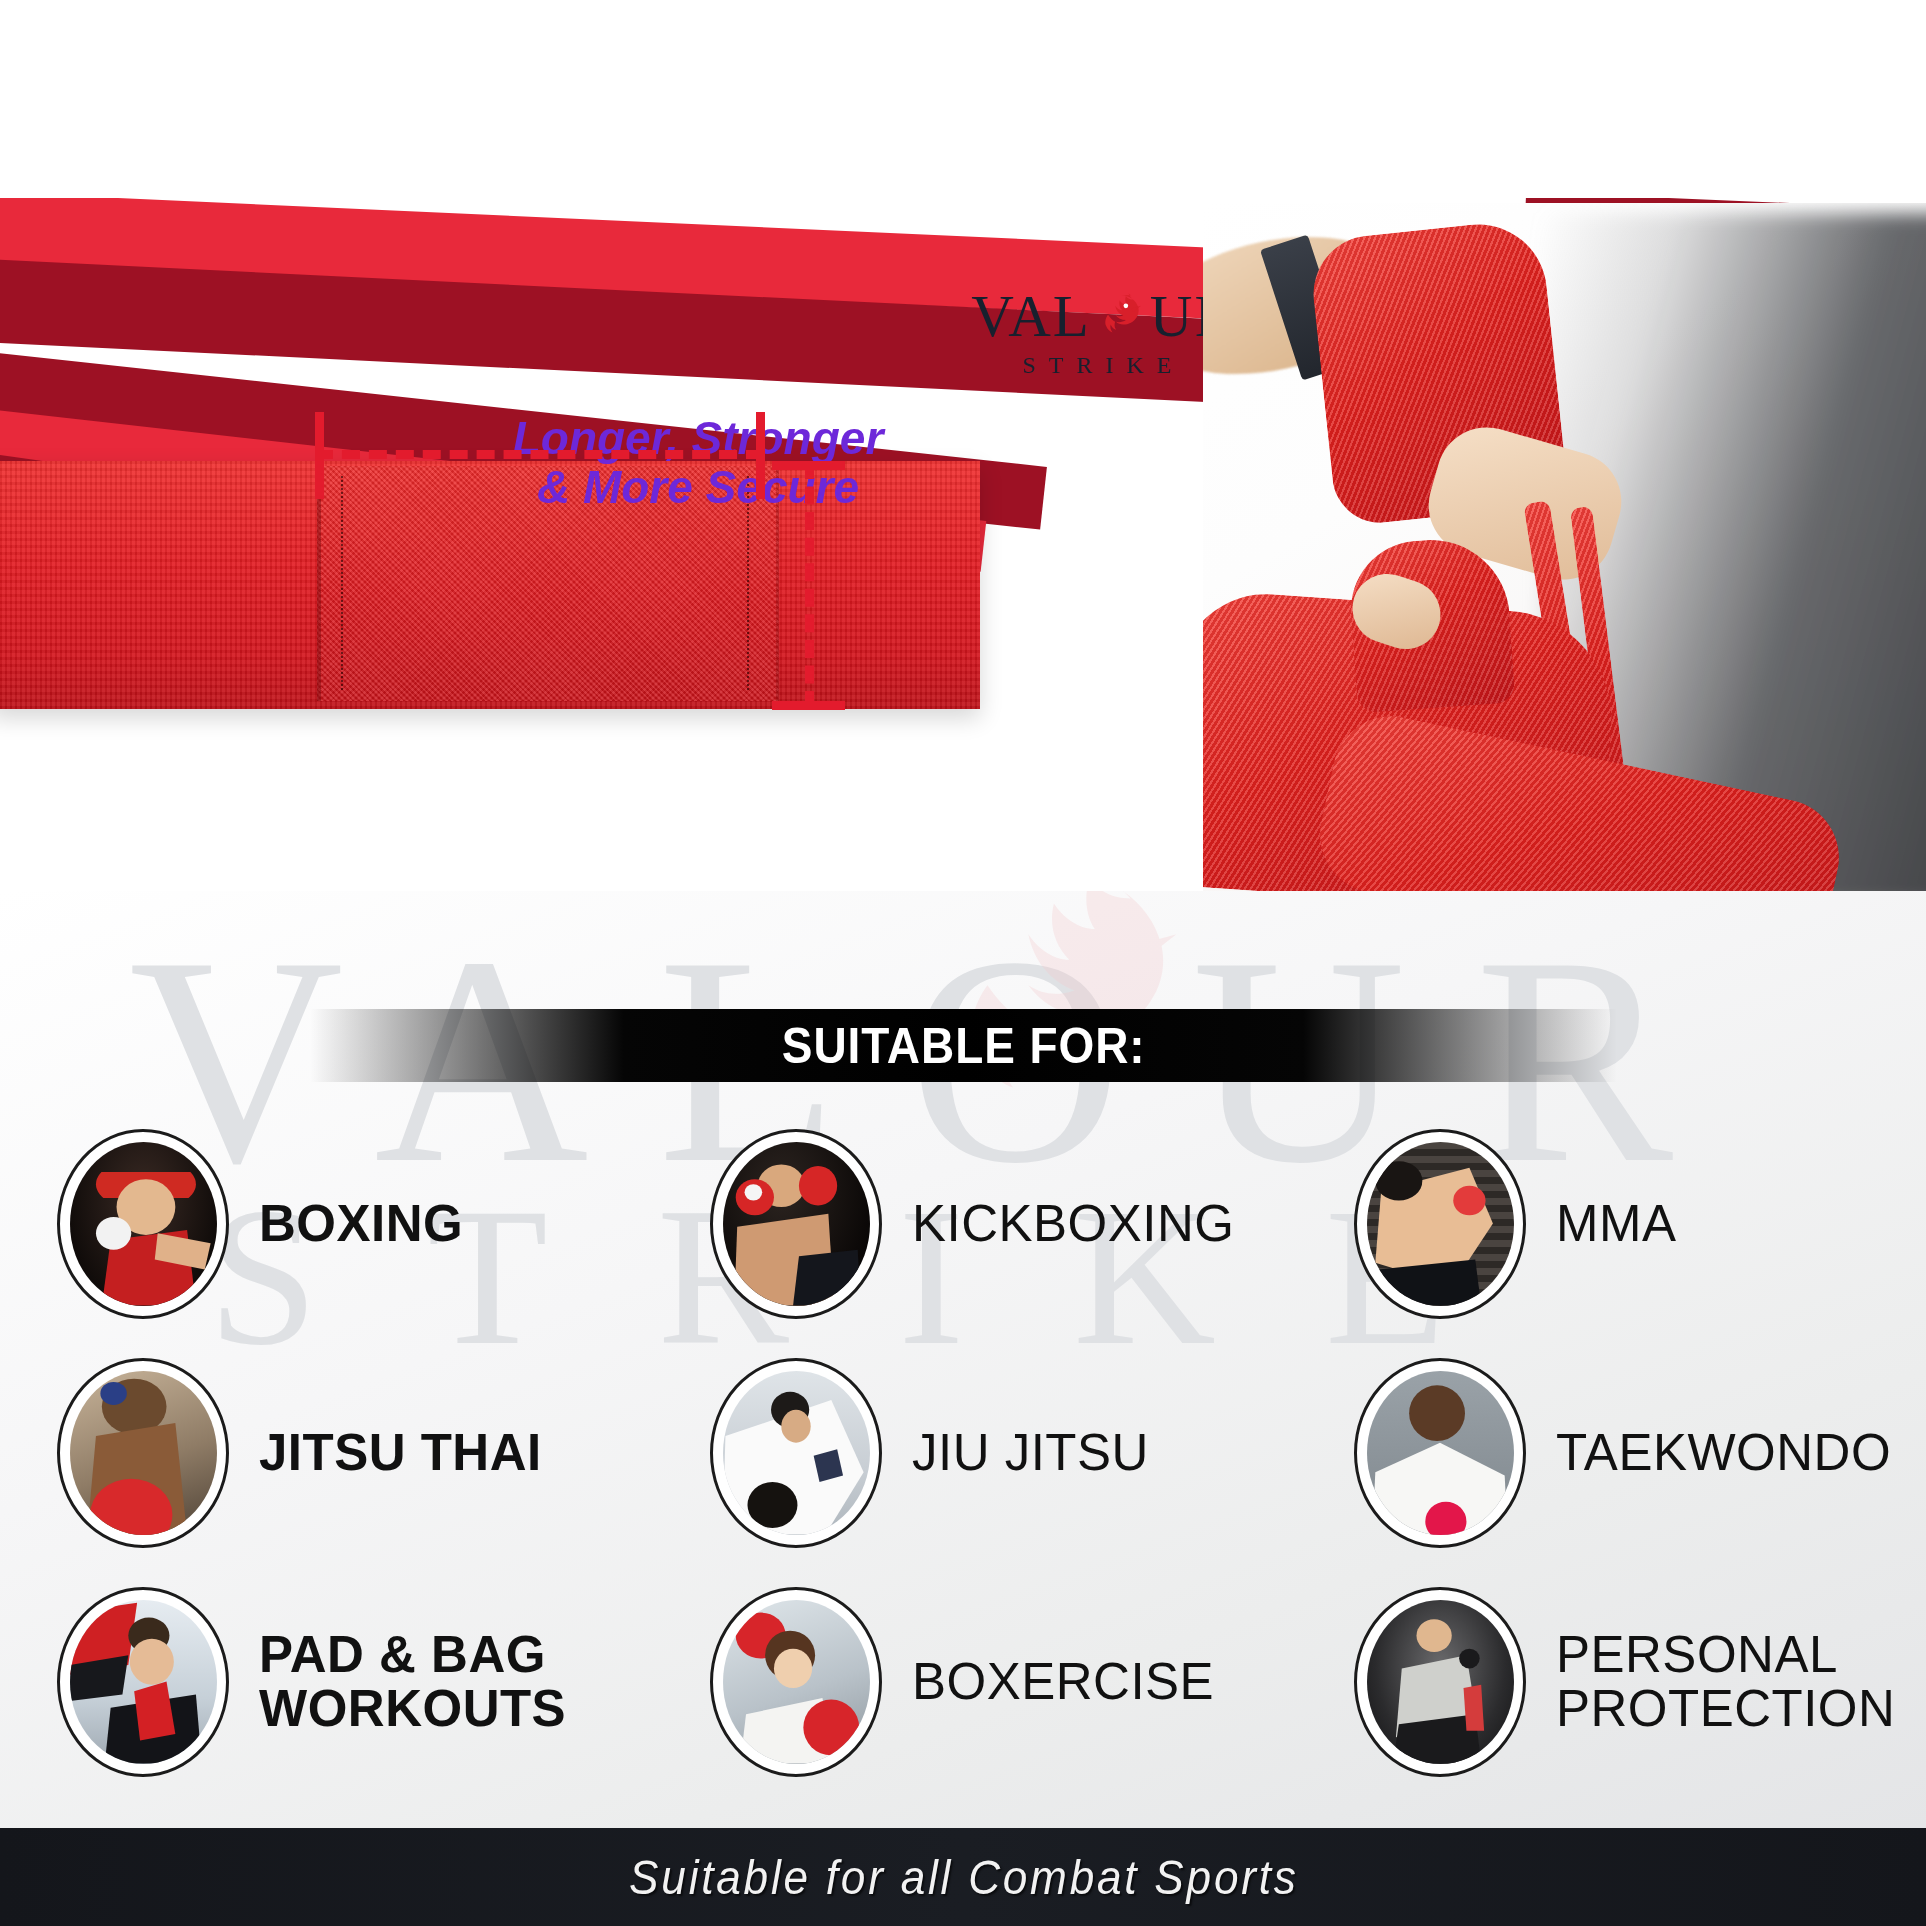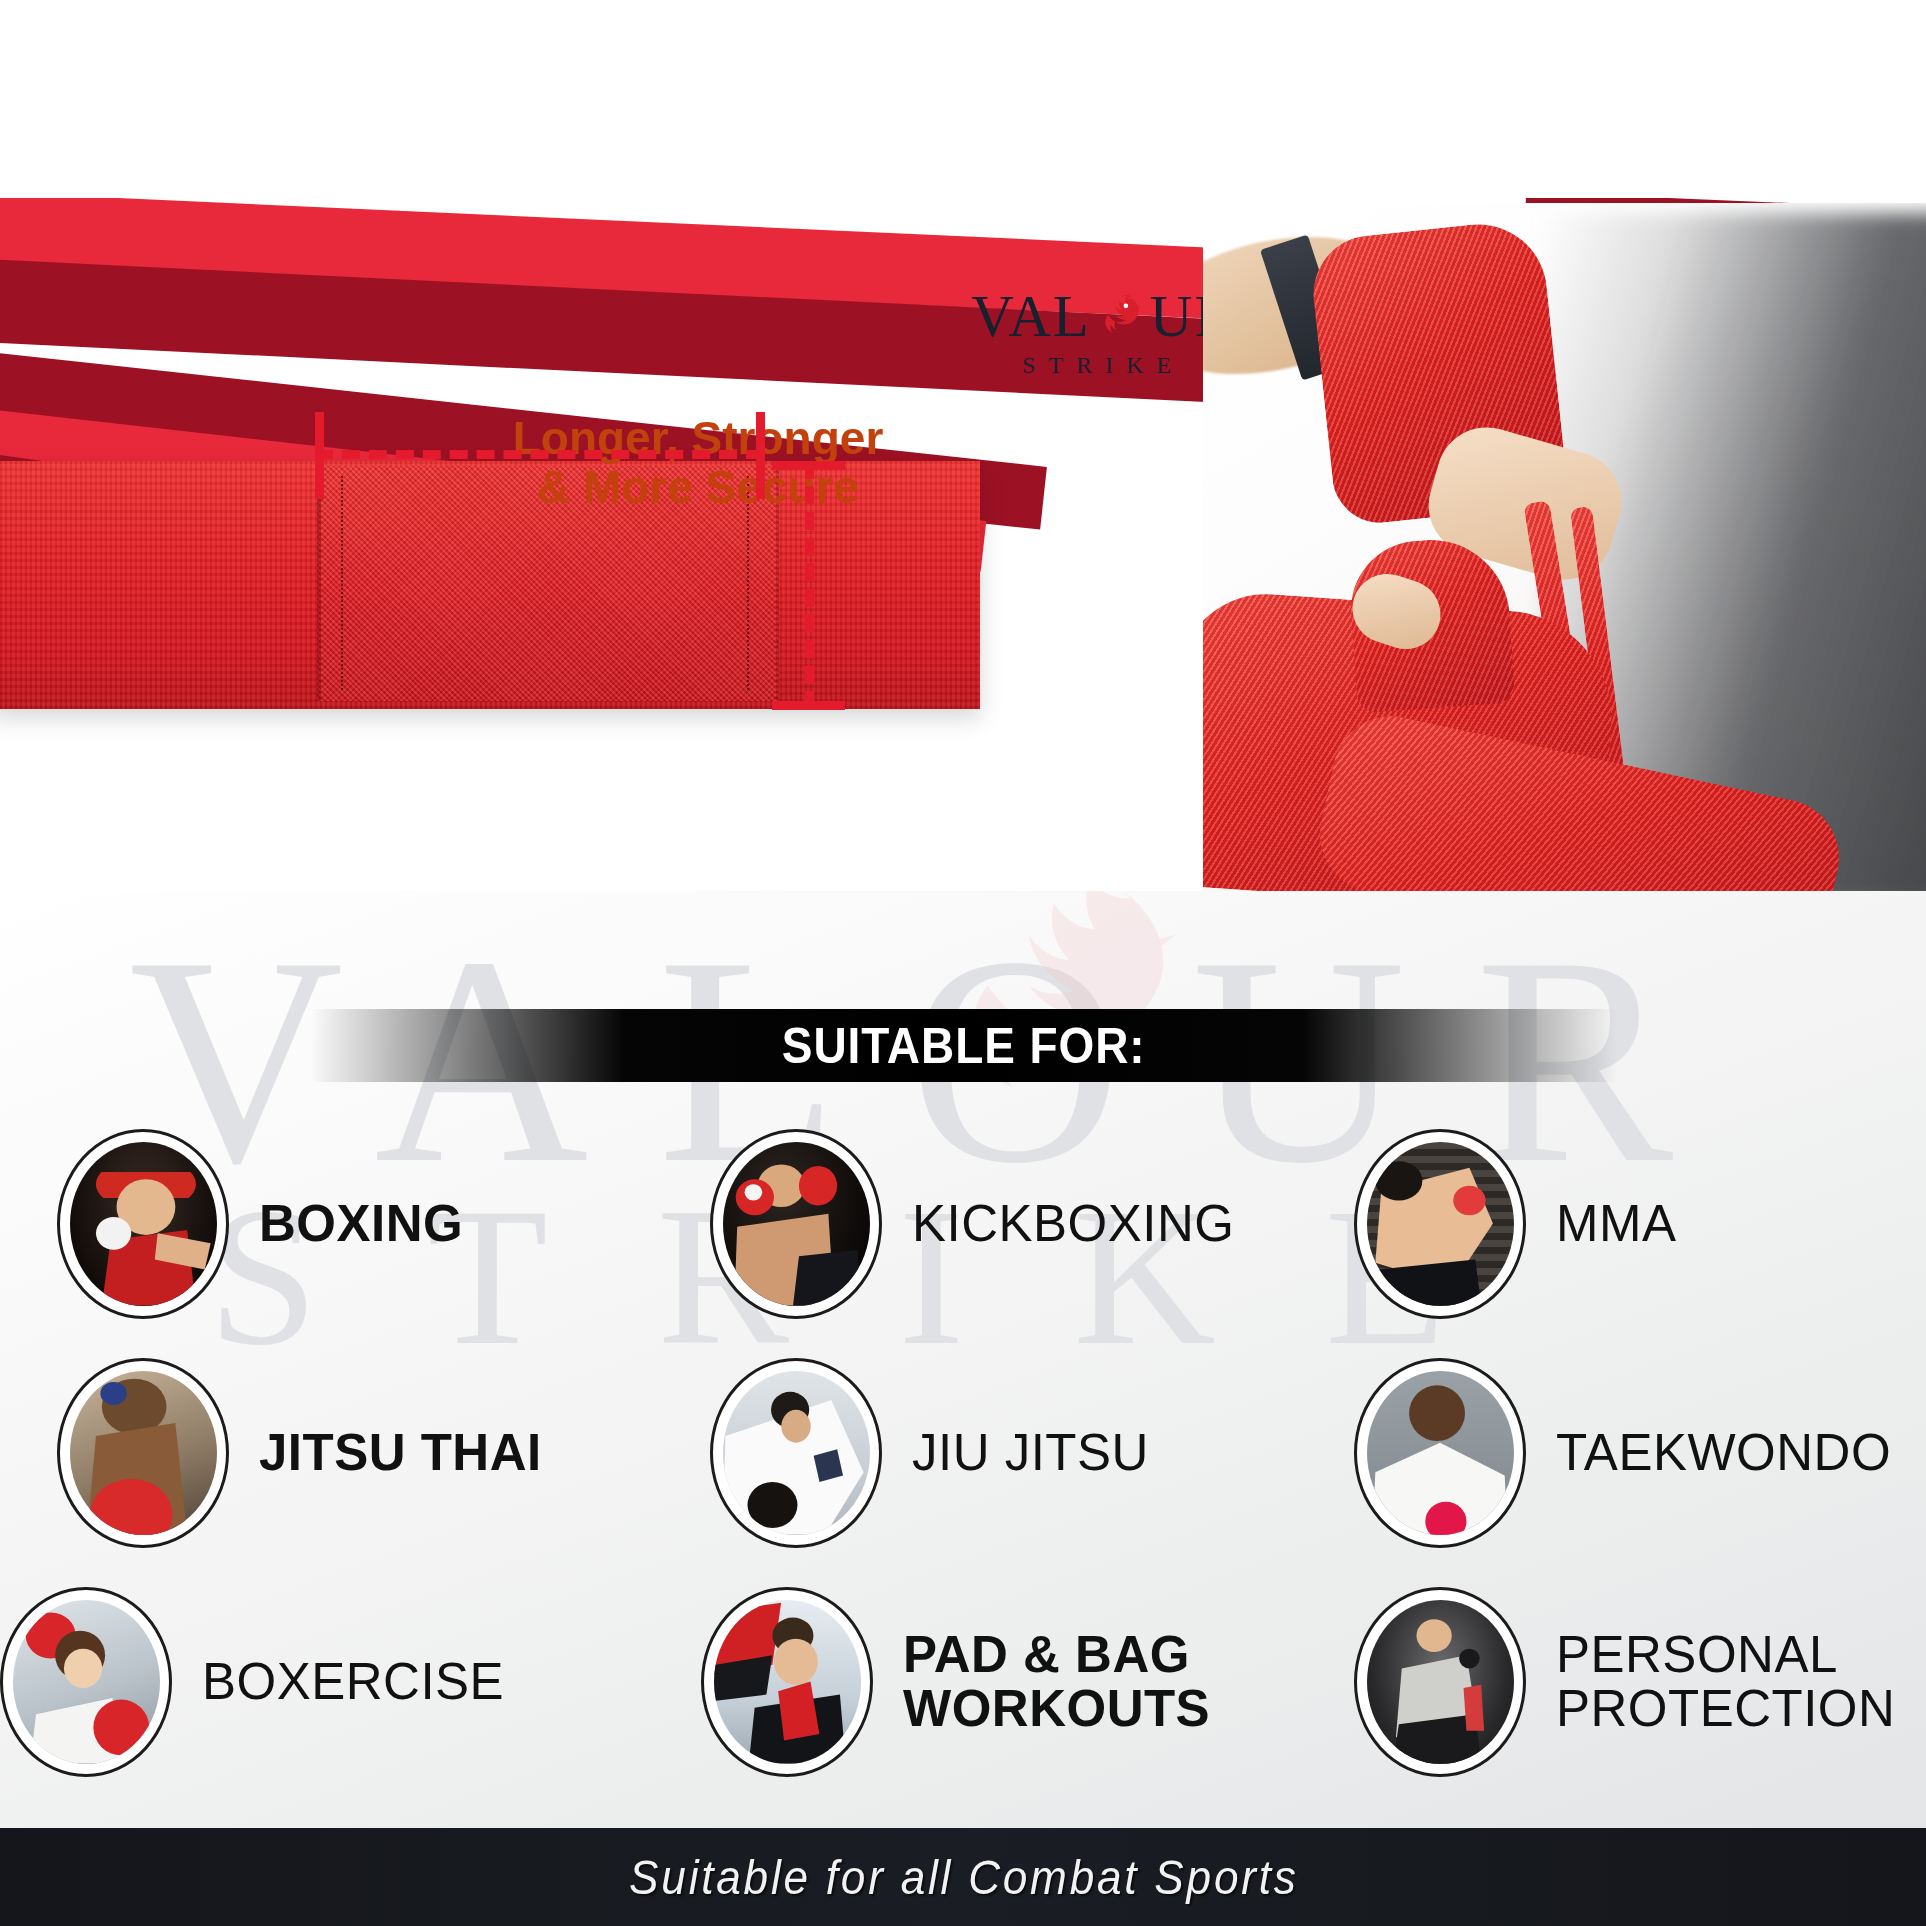--- a/index.html
+++ b/index.html
@@ -47,21 +47,21 @@
          filter:blur(9px);}
   .forearm{position:absolute;border-radius:50%;}
   .wrapfab{position:absolute;
      background:
        repeating-linear-gradient(118deg, rgba(255,255,255,.17) 0 2px, rgba(140,10,14,.20) 2px 5px),
        linear-gradient(150deg,#f5473f 0%,#e1231f 45%,#c2161a 100%);}
   .tag{position:absolute;background:linear-gradient(180deg,#3a3f48,#22262d);}
 
   
   .callout{position:absolute;font-family:"Liberation Sans Narrow","Liberation Sans",sans-serif;
-           font-weight:bold;color:#c2410c;line-height:1.06;text-align:center;}
+           font-weight:bold;color:#6d28d9;line-height:1.06;text-align:center;font-style:italic;}
   .hdash{position:absolute;height:0;border-top:9px dashed #e31b2d;}
   .vdash{position:absolute;width:0;border-left:9px dashed #e31b2d;}
   .cap-v{position:absolute;width:9px;background:#e31b2d;}
   .cap-h{position:absolute;height:9px;background:#e31b2d;}
   .arrow-l,.arrow-r{position:absolute;width:0;height:0;border-top:28px solid transparent;border-bottom:28px solid transparent;}
   .arrow-l{border-right:40px solid #e31b2d;}
   .arrow-r{border-left:40px solid #e31b2d;}
   .lenbar{position:absolute;top:932px;display:flex;align-items:center;}
   .lentext{font-family:"Liberation Sans Narrow","Liberation Sans",sans-serif;
            font-size:61px;color:#000;white-space:nowrap;transform:scaleX(.92);transform-origin:center;}
@@ -298,48 +298,48 @@
           <div class="ph" style="background:#5b3b26;clip-path:ellipse(19% 17% at 48% 26%);"></div>
           <div class="ph" style="background:#f7f7f5;clip-path:polygon(6% 62%,50% 44%,94% 64%,96% 100%,4% 100%);"></div>
           <div class="ph" style="background:#e3164a;clip-path:ellipse(14% 12% at 54% 92%);"></div>
         </div>
           </div>
         <div class="lbl">TAEKWONDO</div>
       </div>
     </div>
 
     <div class="grow">
-      <div class="cell c2">
-        <div class="ring">
-            <div class="inner">
-          <div class="ph" style="background:linear-gradient(160deg,#dfe6ea 0%,#b9c2c9 55%,#8c959c 100%);"></div>
-          <div class="ph" style="background:#d7252a;clip-path:ellipse(17% 14% at 26% 22%);"></div>
-          <div class="ph" style="background:#563520;clip-path:ellipse(17% 15% at 46% 34%);"></div>
-          <div class="ph" style="background:#efcfae;clip-path:ellipse(13% 12% at 48% 42%);"></div>
-          <div class="ph" style="background:#f4f4f2;clip-path:polygon(16% 70%,68% 60%,74% 100%,12% 100%);"></div>
-          <div class="ph" style="background:#d7252a;clip-path:ellipse(19% 17% at 74% 78%);"></div>
-        </div>
-          </div>
-        <div class="lbl">BOXERCISE</div>
-      </div>
       <div class="cell c1">
         <div class="ring">
             <div class="inner">
           <div class="ph" style="background:linear-gradient(180deg,#e6ecf1 0%,#c6d0d8 60%,#9fa9b2 100%);"></div>
           <div class="ph" style="background:#cf2023;clip-path:polygon(0 8%,46% 2%,40% 40%,0 46%);"></div>
           <div class="ph" style="background:#17181c;clip-path:polygon(0 40%,40% 34%,36% 58%,0 62%);"></div>
           <div class="ph" style="background:#3a2a1c;clip-path:ellipse(14% 11% at 54% 22%);"></div>
           <div class="ph" style="background:#e5bb96;clip-path:ellipse(15% 14% at 56% 38%);"></div>
           <div class="ph" style="background:#131418;clip-path:polygon(28% 66%,86% 58%,90% 100%,24% 100%);"></div>
           <div class="ph" style="background:#d32024;clip-path:polygon(44% 56%,66% 50%,72% 82%,48% 86%);"></div>
         </div>
           </div>
         <div class="lbl">PAD &amp; BAG
 WORKOUTS</div>
       </div>
+      <div class="cell c2">
+        <div class="ring">
+            <div class="inner">
+          <div class="ph" style="background:linear-gradient(160deg,#dfe6ea 0%,#b9c2c9 55%,#8c959c 100%);"></div>
+          <div class="ph" style="background:#d7252a;clip-path:ellipse(17% 14% at 26% 22%);"></div>
+          <div class="ph" style="background:#563520;clip-path:ellipse(17% 15% at 46% 34%);"></div>
+          <div class="ph" style="background:#efcfae;clip-path:ellipse(13% 12% at 48% 42%);"></div>
+          <div class="ph" style="background:#f4f4f2;clip-path:polygon(16% 70%,68% 60%,74% 100%,12% 100%);"></div>
+          <div class="ph" style="background:#d7252a;clip-path:ellipse(19% 17% at 74% 78%);"></div>
+        </div>
+          </div>
+        <div class="lbl">BOXERCISE</div>
+      </div>
       <div class="cell c3">
         <div class="ring">
             <div class="inner">
           <div class="ph" style="background:radial-gradient(ellipse at 50% 40%,#6a6a6c 0%,#2b2b2d 62%,#101011 100%);"></div>
           <div class="ph" style="background:#e0b78f;clip-path:ellipse(12% 10% at 46% 22%);"></div>
           <div class="ph" style="background:#cfd0cc;clip-path:polygon(24% 42%,68% 34%,76% 78%,20% 84%);"></div>
           <div class="ph" style="background:#1a1a1c;clip-path:polygon(22% 76%,74% 70%,78% 100%,18% 100%);"></div>
           <div class="ph" style="background:#1a1a1c;clip-path:ellipse(7% 6% at 70% 36%);"></div>
           <div class="ph" style="background:#d43c3c;clip-path:polygon(66% 54%,78% 52%,80% 80%,68% 80%);"></div>
         </div>

